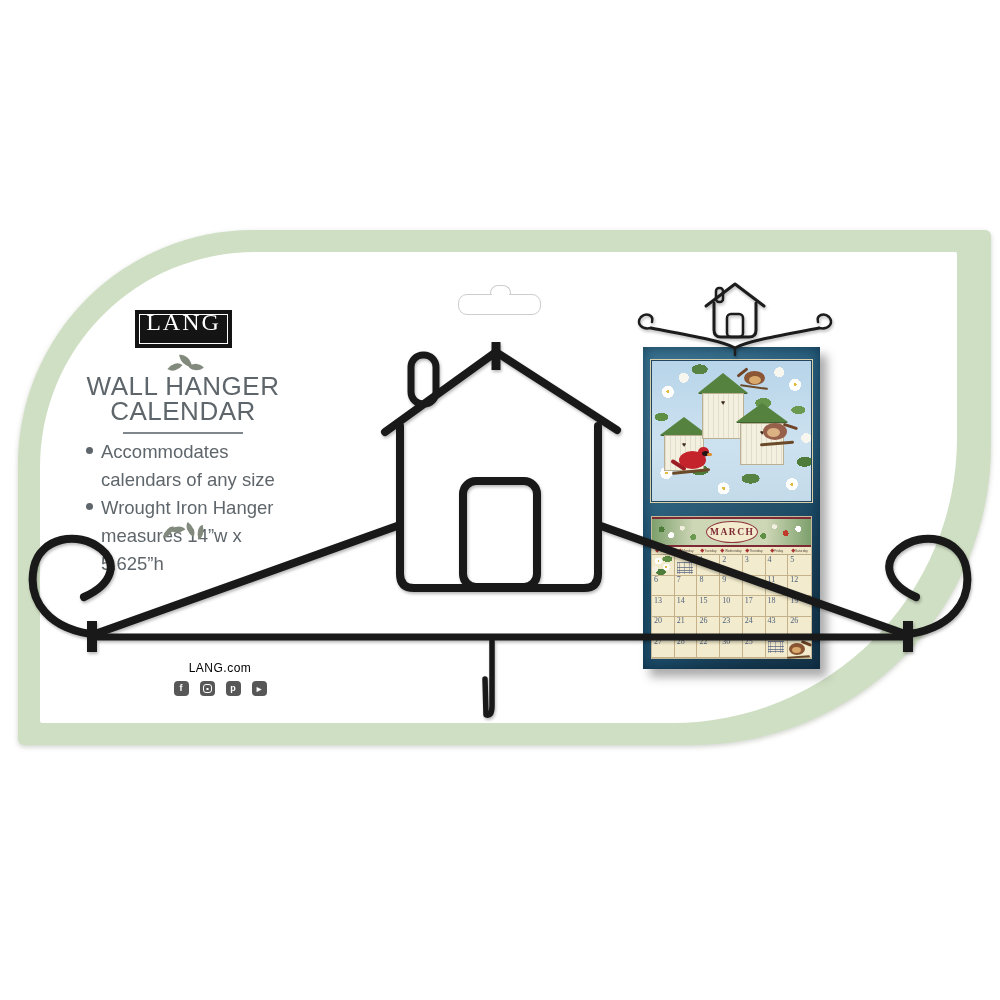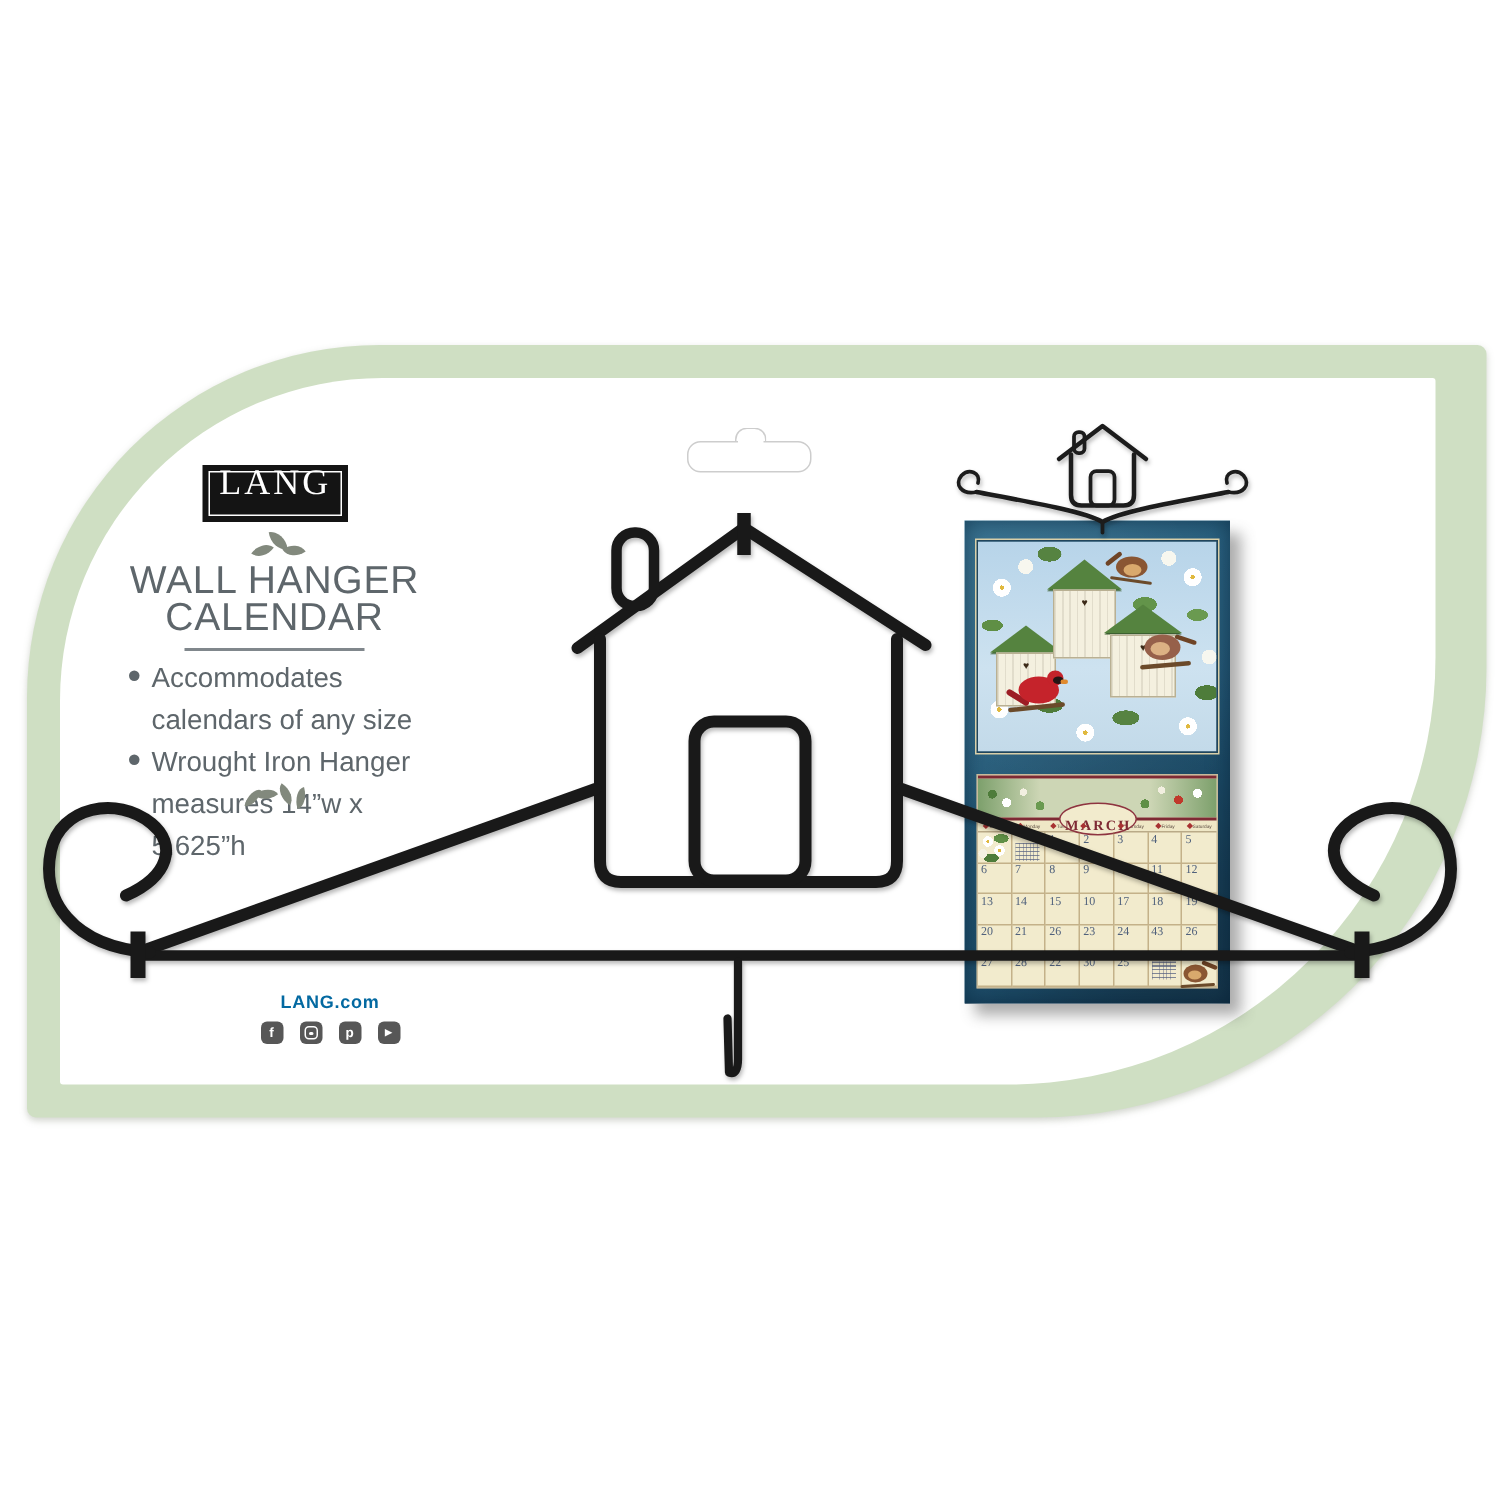--- a/index.html
+++ b/index.html
@@ -50,21 +50,21 @@
     color:#5e666b; font-weight:500; font-size:26px; line-height:25px; letter-spacing:0.5px;
   }
   .title-underline { position:absolute; left:83px; top:180px; width:120px; height:2px; background:#80878c; }
   
   .features { position:absolute; left:46px; top:186px; width:200px; list-style:none; }
   .feature { display:flex; gap:8px; color:#5e666b; font-size:18.5px; line-height:28px; }
   .fdot { flex:0 0 7px; width:7px; height:7px; border-radius:50%; background:#5e666b; margin-top:9px; }
   .ftext { width:186px; }
   
   .footer { position:absolute; left:70px; top:409px; width:220px; display:flex; flex-direction:column; align-items:center; gap:6px; }
-  .site { font-size:12px; font-weight:bold; color:#0369a1; letter-spacing:0.5px; }
+  .site { font-size:12px; font-weight:normal; color:#000000; letter-spacing:0.5px; }
   .icons { display:flex; gap:11px; }
   .sicon {
     width:15px; height:15px; background:#575757; border-radius:4px;
     color:#fff; display:flex; align-items:center; justify-content:center;
     font-size:9px; font-weight:bold; line-height:1;
   }
   .sicon.yt { font-size:6px; }
   .ig-frame { width:9px; height:9px; border:1.2px solid #fff; border-radius:3px; position:relative; }
   .ig-dot { position:absolute; left:2.6px; top:2.6px; width:2.6px; height:2.6px; border:1px solid #fff; border-radius:50%; }
   
@@ -136,21 +136,21 @@
       radial-gradient(circle 3px at 84% 55%, #c0392b 99%, rgba(0,0,0,0) 100%),
       radial-gradient(circle 3px at 92% 38%, #ffffff 99%, rgba(0,0,0,0) 100%),
       radial-gradient(circle 2.5px at 77% 30%, #f2efe0 99%, rgba(0,0,0,0) 100%),
       radial-gradient(circle 3px at 70% 65%, #5f8f45 99%, rgba(0,0,0,0) 100%),
       radial-gradient(circle 3px at 26% 70%, #6a9a50 99%, rgba(0,0,0,0) 100%),
       linear-gradient(90deg, #7da06c, #cdd6b5 26%, #cdd6b5 72%, #7da06c);
   }
   .month-oval {
     position:absolute; left:50%; top:50%; transform:translate(-50%,-50%);
     width:52px; height:22px; background:#f2ebcd; border:1.5px solid #8e3440;
-    border-radius:50%; display:flex; align-items:flex-end; justify-content:center;margin-top:14px;
+    border-radius:50%; display:flex; align-items:center; justify-content:center;
   }
   .month-label {
     font-family:"Liberation Serif", serif; font-size:9.5px; font-weight:bold;
     letter-spacing:1.5px; color:#7e2a34; padding-left:1.5px;
   }
   .weekrow { flex:0 0 8px; display:flex; background:#efe7c6; border-bottom:1px solid rgba(120,95,60,0.45); }
   .wd { flex:1 1 0; display:flex; align-items:center; justify-content:center; gap:1px; overflow:hidden; }
   .dm { width:2.5px; height:2.5px; background:#a83232; transform:rotate(45deg); flex:0 0 2.5px; }
   .wd span { font-size:3.2px; color:#5a4a3f; white-space:nowrap; }
   .dategrid { flex:1 1 auto; display:grid; grid-template-columns:repeat(7,1fr); grid-template-rows:repeat(5,1fr); }

